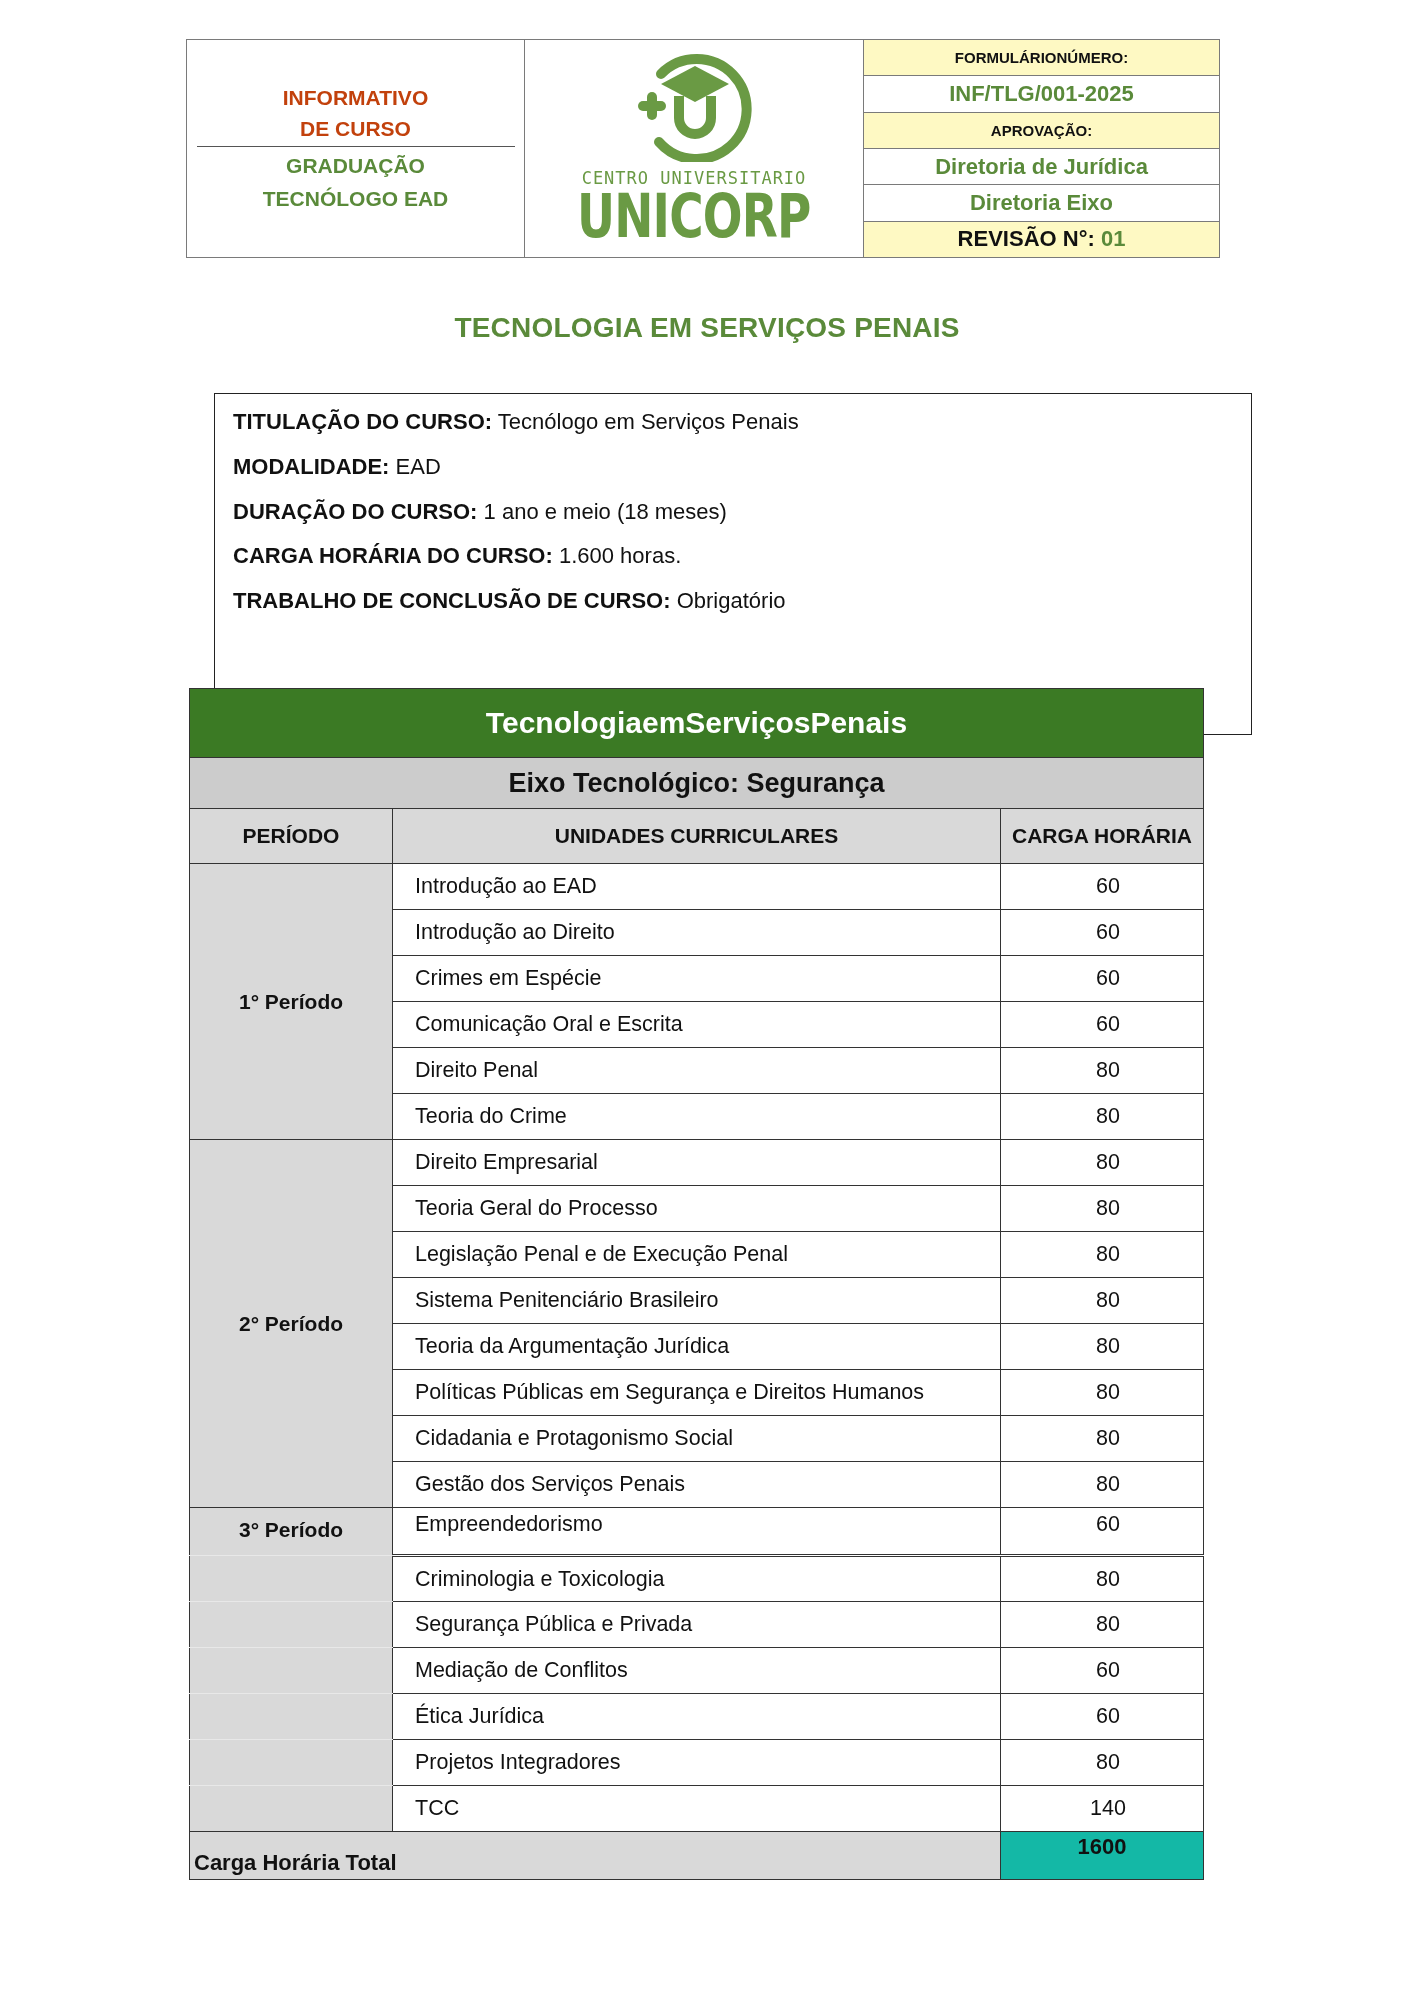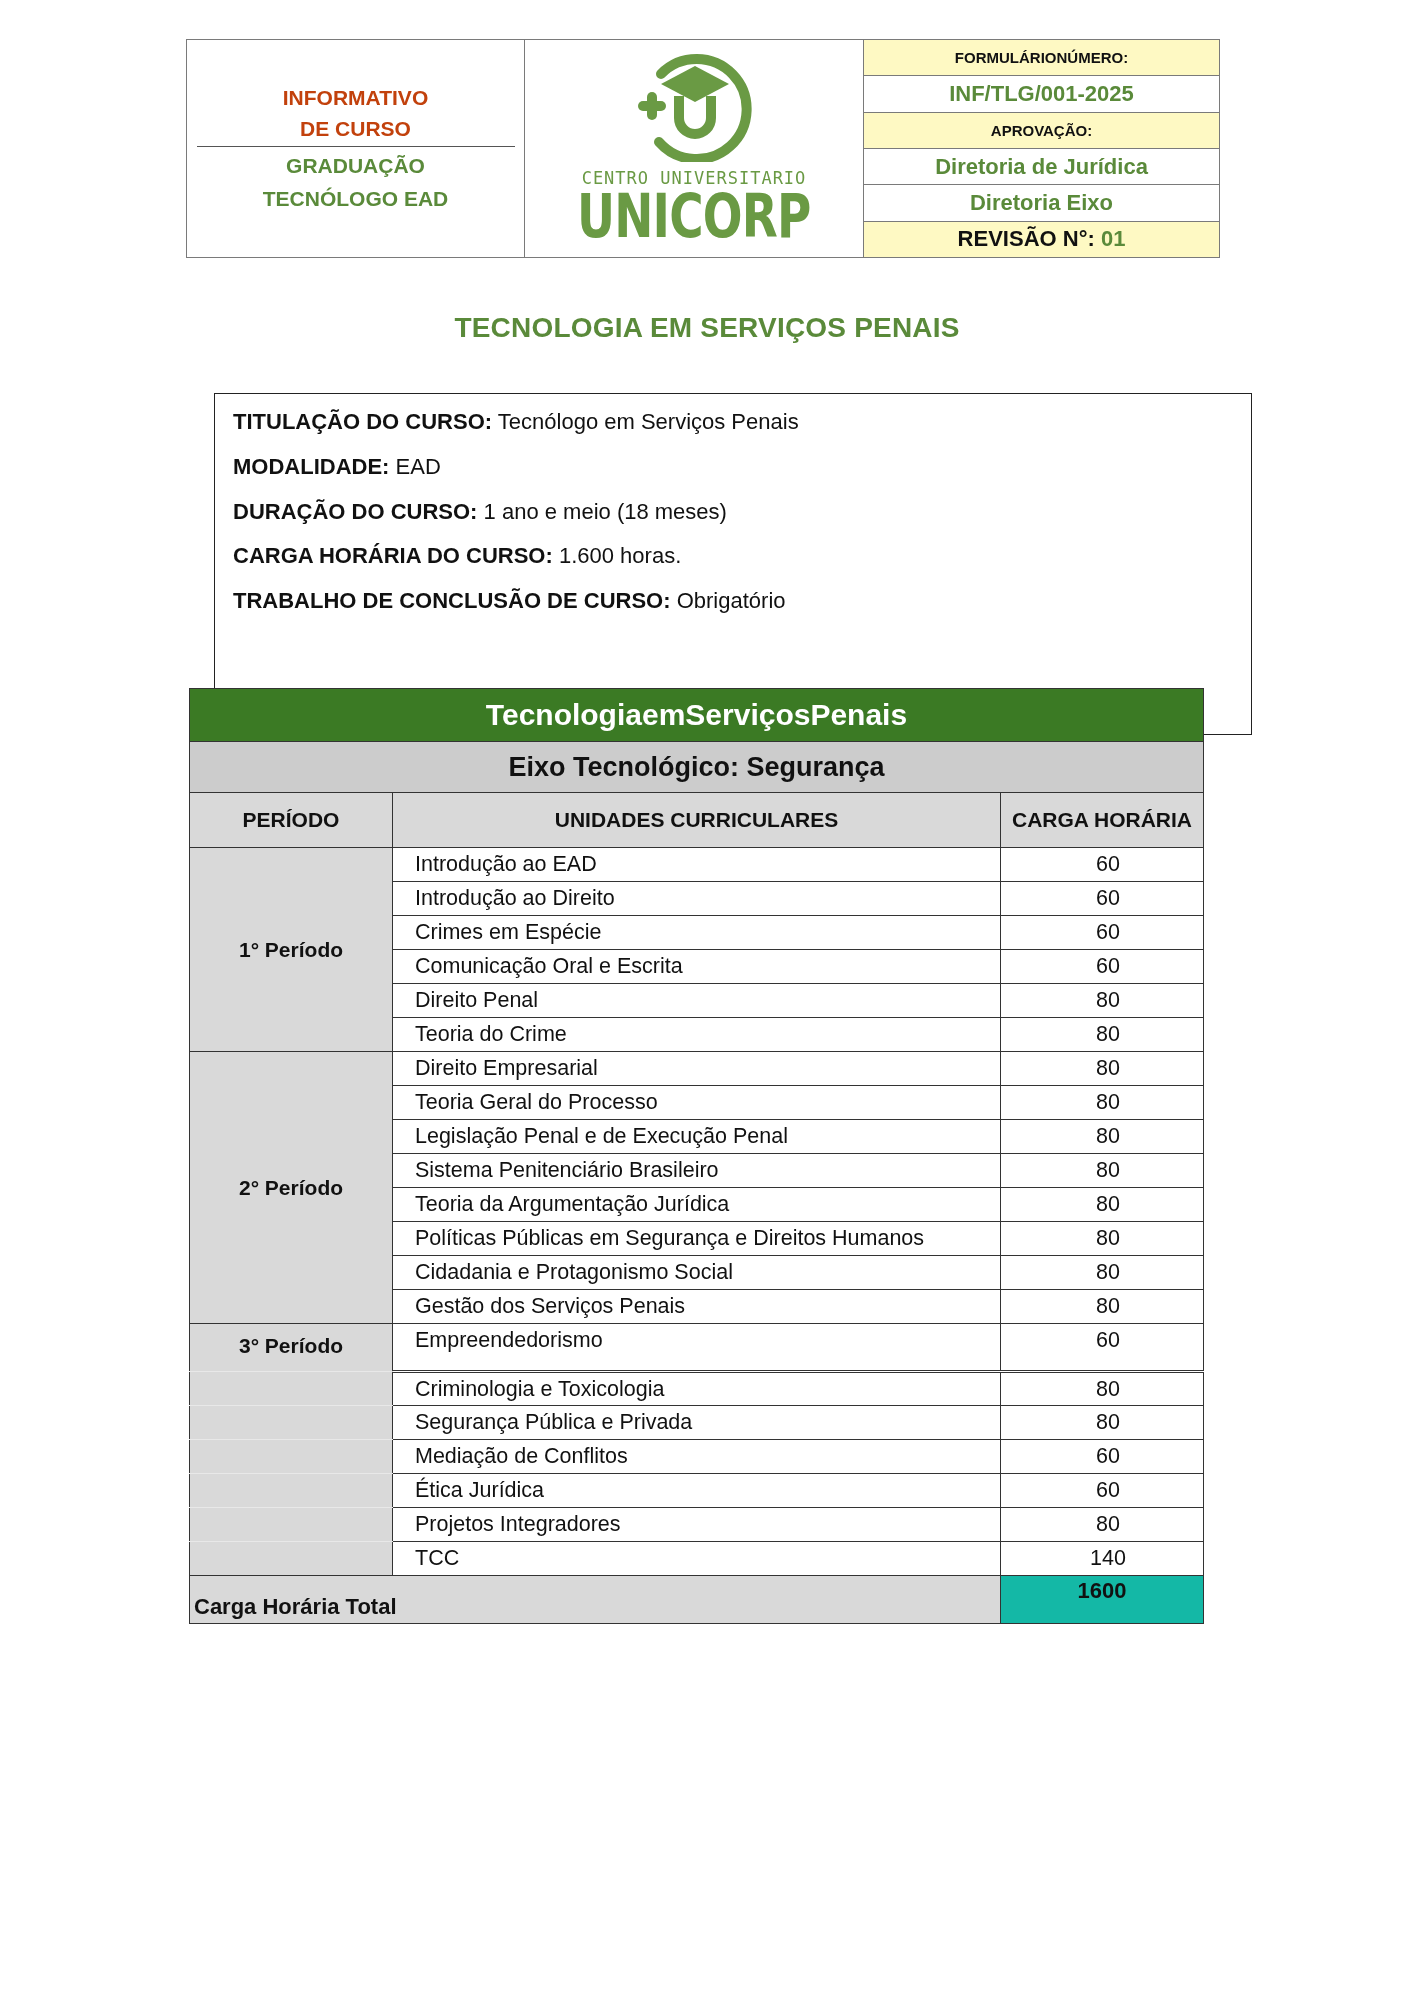--- a/index.html
+++ b/index.html
@@ -28,26 +28,26 @@
   .page-title { position: absolute; left: 0; width: 1414px; top: 312px; text-align: center; font-weight: bold; font-size: 28px; color: #5a8a3a; letter-spacing: 0.2px; }
 
   
   .info { position: absolute; left: 186px; top: 393px; width: 1038px; height: 342px; border: 1.5px solid #222; box-sizing: border-box; padding: 6px 0 0 18px; margin-left: 28px; }
   .info .line { font-size: 22px; line-height: 44.8px; color: #111; }
   .info .line b { font-weight: bold; }
 
   
   .ctab { position: absolute; left: 189px; top: 688px; width: 1014px; border-collapse: collapse; table-layout: fixed; }
   .ctab td, .ctab th { border: 1.5px solid #333; box-sizing: border-box; padding: 0; }
-  .ctab .title-row td { background: #3b7a24; color: #fff; font-weight: bold; font-size: 30px; text-align: center; height: 53px; }
+  .ctab .title-row td { background: #3b7a24; color: #fff; font-weight: bold; font-size: 30px; text-align: center; height: 69px; }
   .ctab .axis-row td { background: #cccccc; color: #111; font-weight: bold; font-size: 27px; text-align: center; height: 51px; }
   .ctab .head-row th { background: #d9d9d9; font-weight: bold; font-size: 21px; height: 55px; text-align: center; color: #111; white-space: nowrap; overflow: hidden; }
   .ctab .period { background: #d9d9d9; font-weight: bold; font-size: 21px; text-align: center; vertical-align: middle; color: #111; }
   .ctab .period.top { vertical-align: top; padding-top: 10px; }
-  .ctab .unit { font-size: 21.5px; padding-left: 22px; height: 34px; color: #111; background: #fff; }
+  .ctab .unit { font-size: 21.5px; padding-left: 22px; height: 46px; color: #111; background: #fff; }
   .ctab .hours { font-size: 21.5px; text-align: center; padding-left: 12px; color: #111; background: #fff; }
   .ctab .total-label { background: #d9d9d9; font-weight: bold; font-size: 22px; padding-left: 4px; padding-top: 14px; height: 48px; vertical-align: middle; color: #111; }
   .ctab .total-val { background: #14b8a6; font-weight: bold; font-size: 22px; text-align: center; vertical-align: top; padding-top: 2px; color: #111; }
   .ctab .gap-top td { border-top: 3px double #333; }
 </style>
 </head>
 <body>
 
 <div class="hdr">
   <div class="hdr-left">

